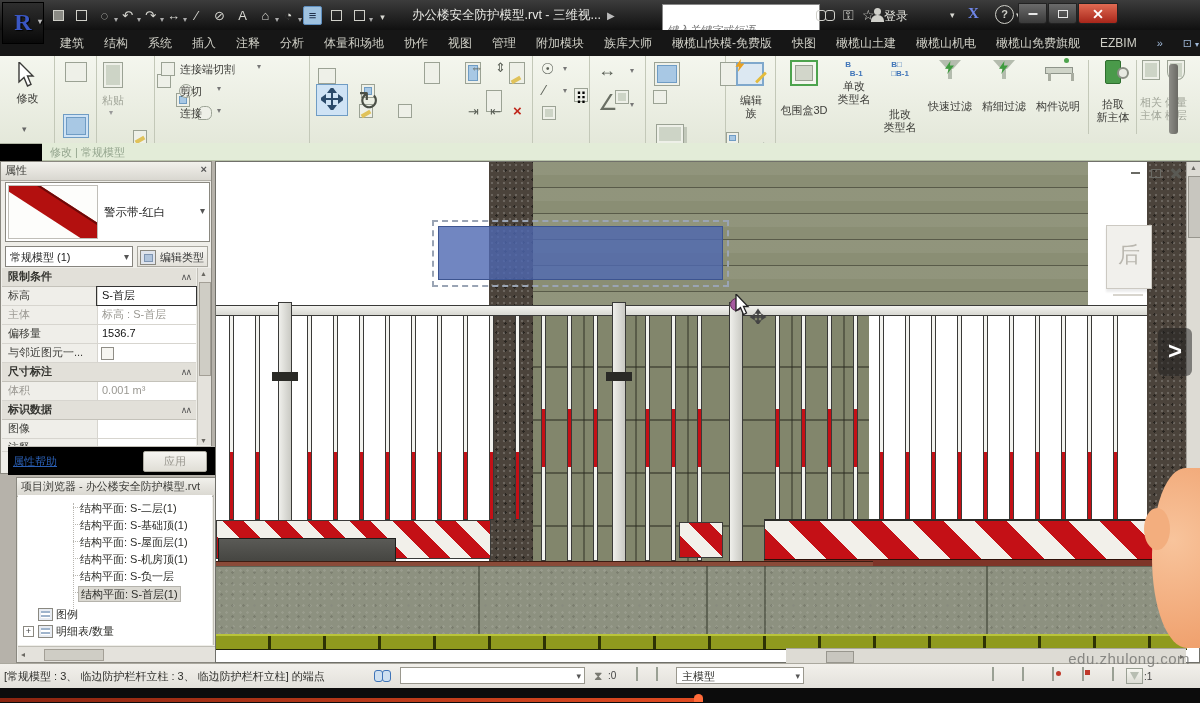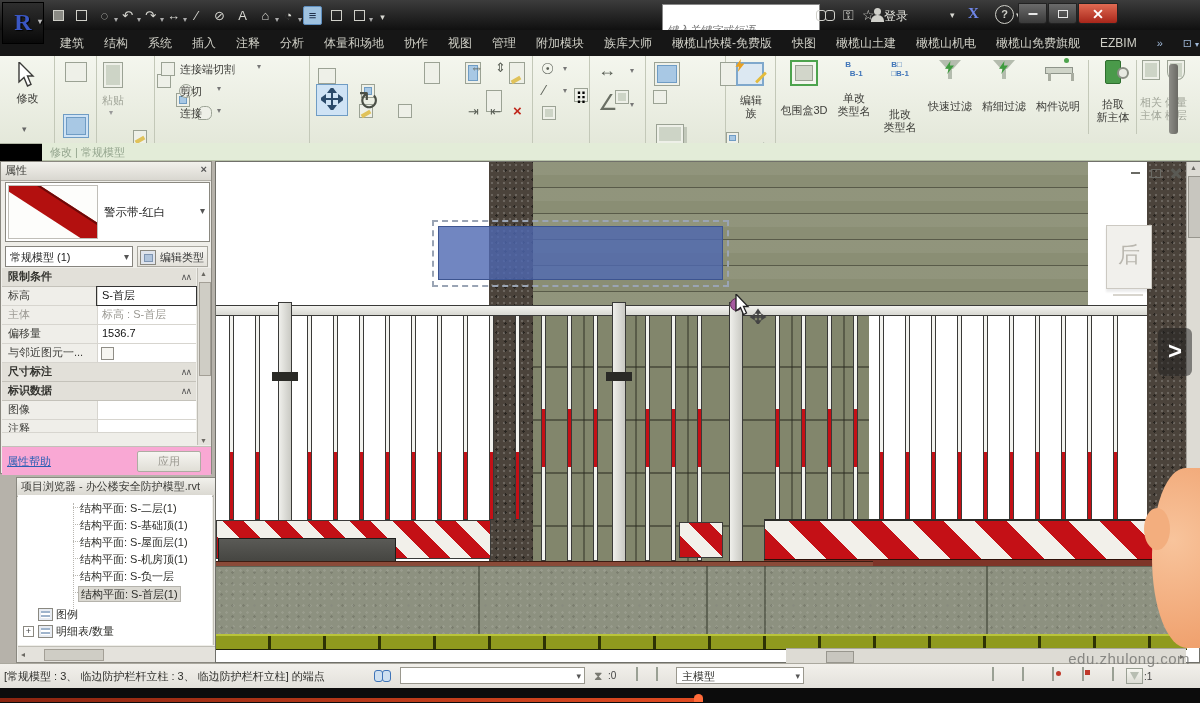--- a/index.html
+++ b/index.html
@@ -107,21 +107,21 @@
     padding-left:4px;box-sizing:border-box;color:#111;}
   .prow .val.dim{color:#9a9892;}
   .prow .val.edit{outline:1.5px solid #333;}
   .prow.sec{background:#e2e0d9;border-bottom:1px solid #c4c2ba;}
   .prow.sec .lab{font-weight:bold;color:#33332f;}
   .prow.sec .chev{position:absolute;right:6px;top:1px;color:#555;font-size:9px;letter-spacing:-2px;}
   .cbx{position:absolute;left:99px;top:3px;width:11px;height:11px;border:1px solid #8f8d86;background:#f6f5f1;}
   #pscroll{left:196px;top:106px;width:13px;height:177px;background:#e4e2dc;border-left:1px solid #c0beb6;}
   #pscroll .thumb{position:absolute;left:1px;top:14px;width:10px;height:92px;background:#cfcdc5;border:1px solid #a39f96;}
   .sarr{position:absolute;left:2px;font-size:7px;color:#6a6862;}
-  #pfoot{left:1px;top:284px;width:209px;height:28px;background:#f9a8d4;border-top:1px solid #c2c0b8;}
+  #pfoot{left:7px;top:284px;width:209px;height:28px;background:#000000;border-top:1px solid #c2c0b8;}
   #prophelp{left:5px;top:7px;font-size:11px;color:#2a5fb4;text-decoration:underline;}
   #applybtn{right:10px;top:4px;width:62px;height:19px;background:linear-gradient(#f6f5f1,#e0ded6);
     border:1px solid #aeaca2;border-radius:2px;font-size:11px;color:#9a9890;text-align:center;line-height:18px;}
   
   #browser{left:16px;top:477px;width:212px;height:186px;}
   #tree{left:1px;top:17px;width:194px;height:150px;background:#fff;overflow:hidden;}
   .titem{position:absolute;left:62px;font-size:11px;color:#2e2e2a;white-space:nowrap;line-height:14px;}
   .titem.sel{background:#dbd9d2;border:1px solid #b5b3ac;padding:0 2px;left:60px;}
   .guide{position:absolute;left:55px;top:8px;width:1px;height:112px;border-left:1px dotted #b8b6b0;}
   .tick{position:absolute;left:55px;width:7px;height:1px;border-top:1px dotted #b8b6b0;}
@@ -232,20 +232,21 @@
       <span class="qi"><span>A</span></span>
       <span class="qi">⌂<span class="mini">▾</span></span>
       <span class="qi">◔<span class="mini">▾</span></span>
       <span class="qi hl">≡</span>
       <span class="qi box"></span>
       <span class="qi box">
           <span class="mini">▾</span>
         </span>
       <span class="qi"><span style="font-size:9px">▾</span></span>
     </div>
+    <span id="wintitle" class="abs"><span>办公楼安全防护模型.rvt - 三维视...</span><span class="arr">▶</span></span>
     <input id="tsearch" class="abs" placeholder="键入关键字或短语" style="">
     <span class="tico binoc abs" style="left:816px;width:20px"></span>
     <span class="tico abs" style="left:843px">⚿</span>
     <span class="tico abs" style="left:862px">☆</span>
     <span class="tico person abs" style="left:868px;width:16px;left:870px"></span>
     <span id="login-label" class="abs">登录</span>
     <span class="tico abs" style="left:950px;font-size:9px">▾</span>
     <span id="xchg" class="abs">X</span>
     <span id="helpbtn" class="abs">?</span>
     <span class="tico abs" style="left:1016px;font-size:9px">▾</span>
@@ -365,21 +366,21 @@
     </div>
     <div class="panel" style="width:50px">
       <span class="winic abs" style="left:10px;top:6px"><span class="pencil" style="right:-6px;top:12px"></span></span>
       <div class="plabel abs" style="left:0;top:38px;width:50px"><span>编辑</span><br><span>族</span></div>
     </div>
     <div class="panel" style="width:410px;border-right:none">
       <div class="bigbtn" style="left:2px;top:4px">
         <span class="cube"></span><div class="plabel" style="margin-top:14px">包围盒3D</div>
       </div>
       <div class="bigbtn" style="left:56px;top:4px;width:44px">
-        <span class="b1ic">B<br>&nbsp;&nbsp;B-1</span><div class="plabel" style="margin-top:12px"><span>单改</span><br><span>类型名</span></div>
+        <span class="b1ic">B<br>&nbsp;&nbsp;B-1</span><div class="plabel" style=""><span>单改</span><br><span>类型名</span></div>
       </div>
       <div class="bigbtn" style="left:102px;top:4px;width:44px">
         <span class="b1ic">B□<br>□B-1</span><div class="plabel" style="margin-top:28px"><span>批改</span><br><span>类型名</span></div>
       </div>
       <div class="bigbtn" style="left:148px;top:4px">
         <span class="funnel"><span class="bolt"></span></span><div class="plabel" style="margin-top:16px">快速过滤</div>
       </div>
       <div class="bigbtn" style="left:202px;top:4px">
         <span class="funnel"><span class="bolt"></span></span><div class="plabel" style="margin-top:16px">精细过滤</div>
       </div>
@@ -436,20 +437,24 @@
           <span class="val">1536.7</span>
         </div>
       <div class="prow">
           <span class="lab">与邻近图元一...</span>
           <span class="val"></span>
           <span class="cbx"></span>
         </div>
       <div class="prow sec">
           <span class="lab">尺寸标注</span>
           <span class="chev">∧∧</span>
+        </div>
+      <div class="prow">
+          <span class="lab" style="color:#9a9892">体积</span>
+          <span class="val dim">0.001 m³</span>
         </div>
       <div class="prow sec">
           <span class="lab">标识数据</span>
           <span class="chev">∧∧</span>
         </div>
       <div class="prow">
           <span class="lab">图像</span>
           <span class="val"></span>
         </div>
       <div class="prow" style="height:12px;overflow:hidden">

